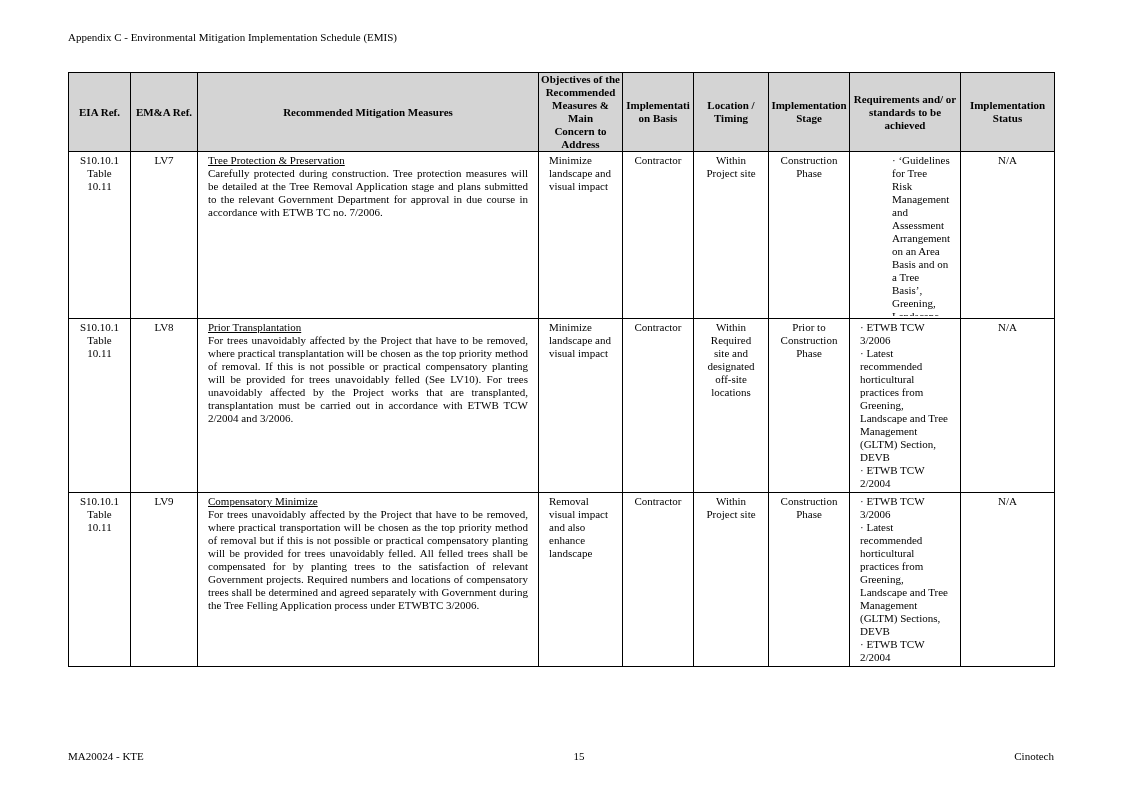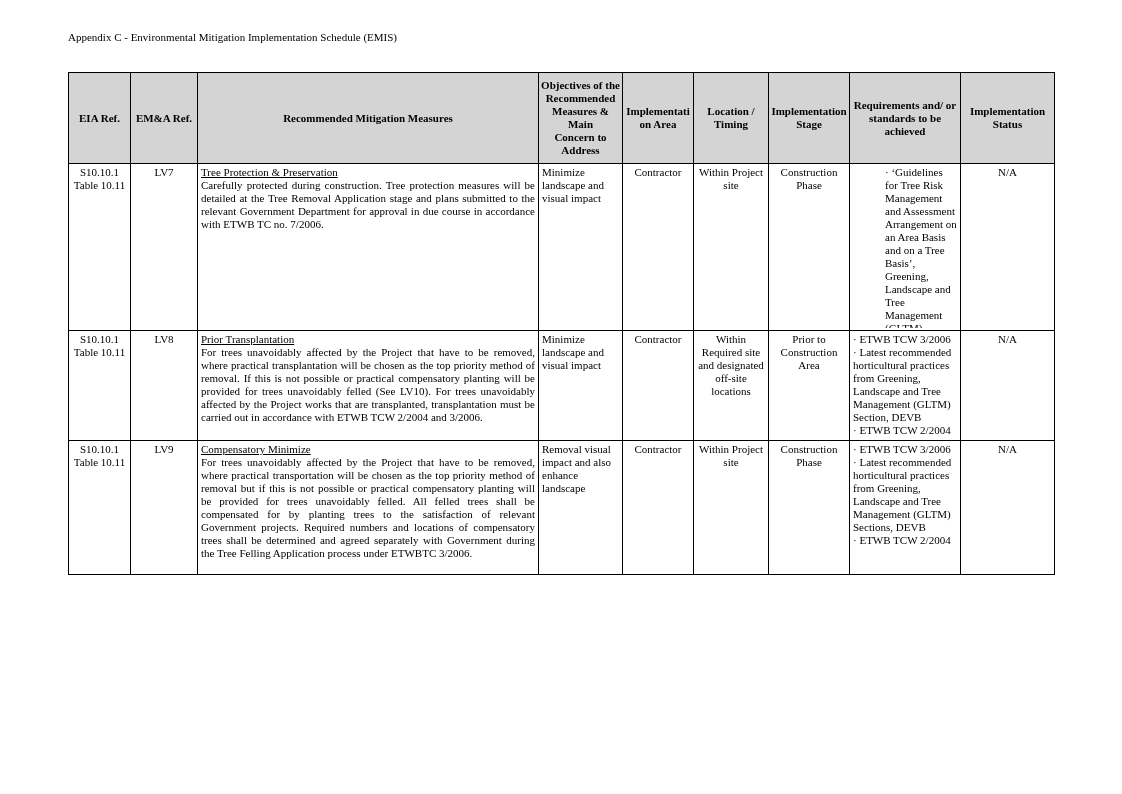--- a/index.html
+++ b/index.html
@@ -26,30 +26,30 @@
     top: 72px;
     width: 986px;
     border-collapse: collapse;
     table-layout: fixed;
   }
   table.emis th, table.emis td {
     border: 1px solid #000000;
     font-size: 11px;
     line-height: 13px;
     vertical-align: top;
-    padding: 2px 3px;
+    padding: 2px 10px;
     overflow: hidden;
   }
   table.emis th {
     background: #d4d4d4;
     font-weight: bold;
     text-align: center;
     vertical-align: middle;
     white-space: pre-line;
-    padding: 6px 2px;
+    padding: 0 2px;
   }
   .center { text-align: center; }
   .pre { white-space: pre-line; }
   .just { text-align: justify; }
   .u { text-decoration: underline; font-family: Liberation Serif, serif; }
   .clip { max-height: 162px; overflow: hidden; margin-left: 32px; }
   tr.r1 { height: 165px; }
   tr.r2 { height: 110px; }
   tr.r3 { height: 134px; }
   tr.hd { height: 65px; }
@@ -89,21 +89,21 @@
       <tr class="hd">
         <th>EIA Ref.</th>
         <th>EM&amp;A Ref.</th>
         <th>Recommended Mitigation Measures</th>
         <th>Objectives of the
 Recommended
 Measures &amp; Main
 Concern to
 Address</th>
         <th>Implementati
-on Area</th>
+on Basis</th>
         <th>Location /
 Timing</th>
         <th>Implementation
 Stage</th>
         <th>Requirements and/ or
 standards to be
 achieved</th>
         <th>Implementation
 Status</th>
       </tr>
@@ -132,21 +132,21 @@
         <td class="center pre">S10.10.1
 Table 10.11</td>
         <td class="center">LV8</td>
         <td>
           <div><span class="u">Prior Transplantation</span></div>
           <div class="just">For trees unavoidably affected by the Project that have to be removed, where practical transplantation will be chosen as the top priority method of removal.  If this is not possible or practical compensatory planting will be provided for trees unavoidably felled (See LV10).  For trees unavoidably affected by the Project works that are transplanted, transplantation must be carried out in accordance with ETWB TCW 2/2004 and 3/2006.</div>
         </td>
         <td>Minimize landscape and visual impact</td>
         <td class="center">Contractor</td>
         <td class="center">Within Required site and designated off-site locations</td>
-        <td class="center">Prior to Construction Area</td>
+        <td class="center">Prior to Construction Phase</td>
         <td>
           <div class="pre">· ETWB TCW 3/2006
 · Latest recommended horticultural practices from Greening, Landscape and Tree Management (GLTM) Section, DEVB
 · ETWB TCW 2/2004</div>
         </td>
         <td class="center">N/A</td>
       </tr>
 
       <tr class="r3">
         <td class="center pre">S10.10.1
@@ -163,14 +163,19 @@
         <td>
           <div class="pre">· ETWB TCW 3/2006
 · Latest recommended horticultural practices from Greening, Landscape and Tree Management (GLTM) Sections, DEVB
 · ETWB TCW 2/2004</div>
         </td>
         <td class="center">N/A</td>
       </tr>
     </tbody>
   </table>
 
+  <div class="doc-footer">
+    <span class="fl">MA20024 - KTE</span>
+    <span class="fc">15</span>
+    <span class="fr">Cinotech</span>
+  </div>
 
 </div>
 
 </body></html>

